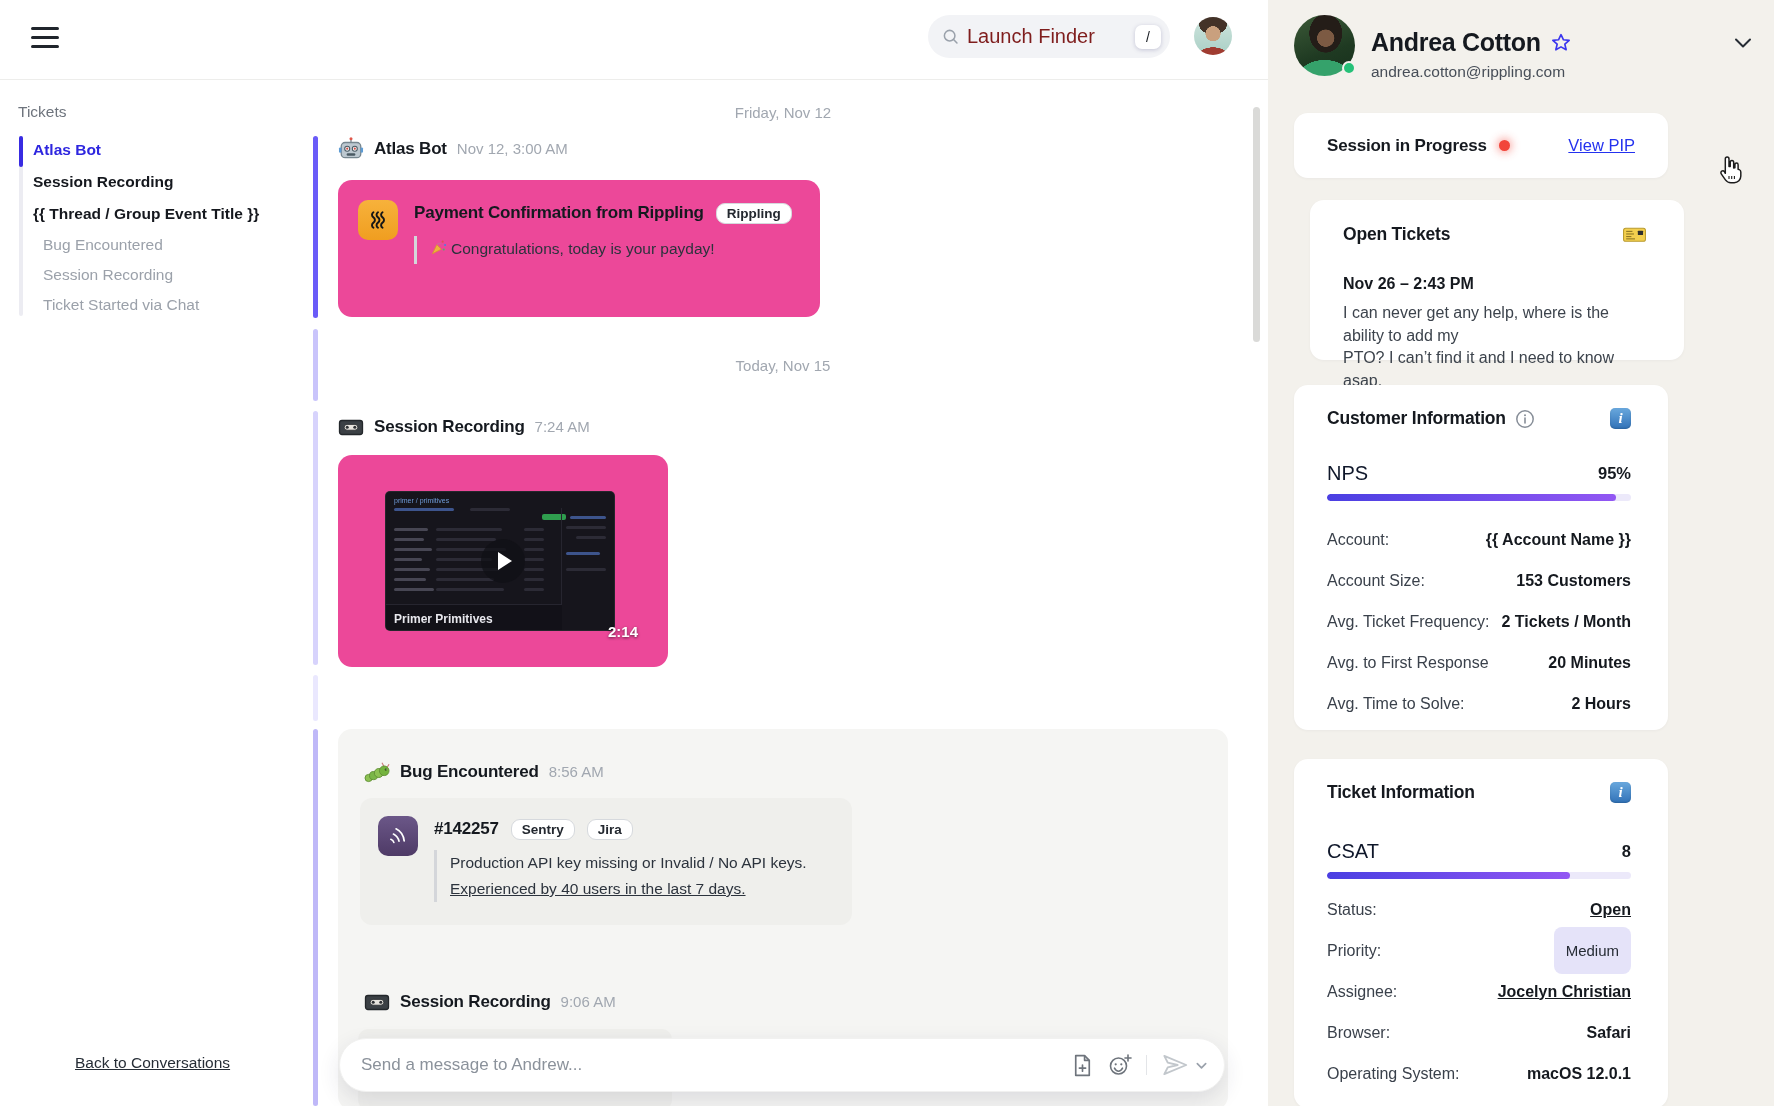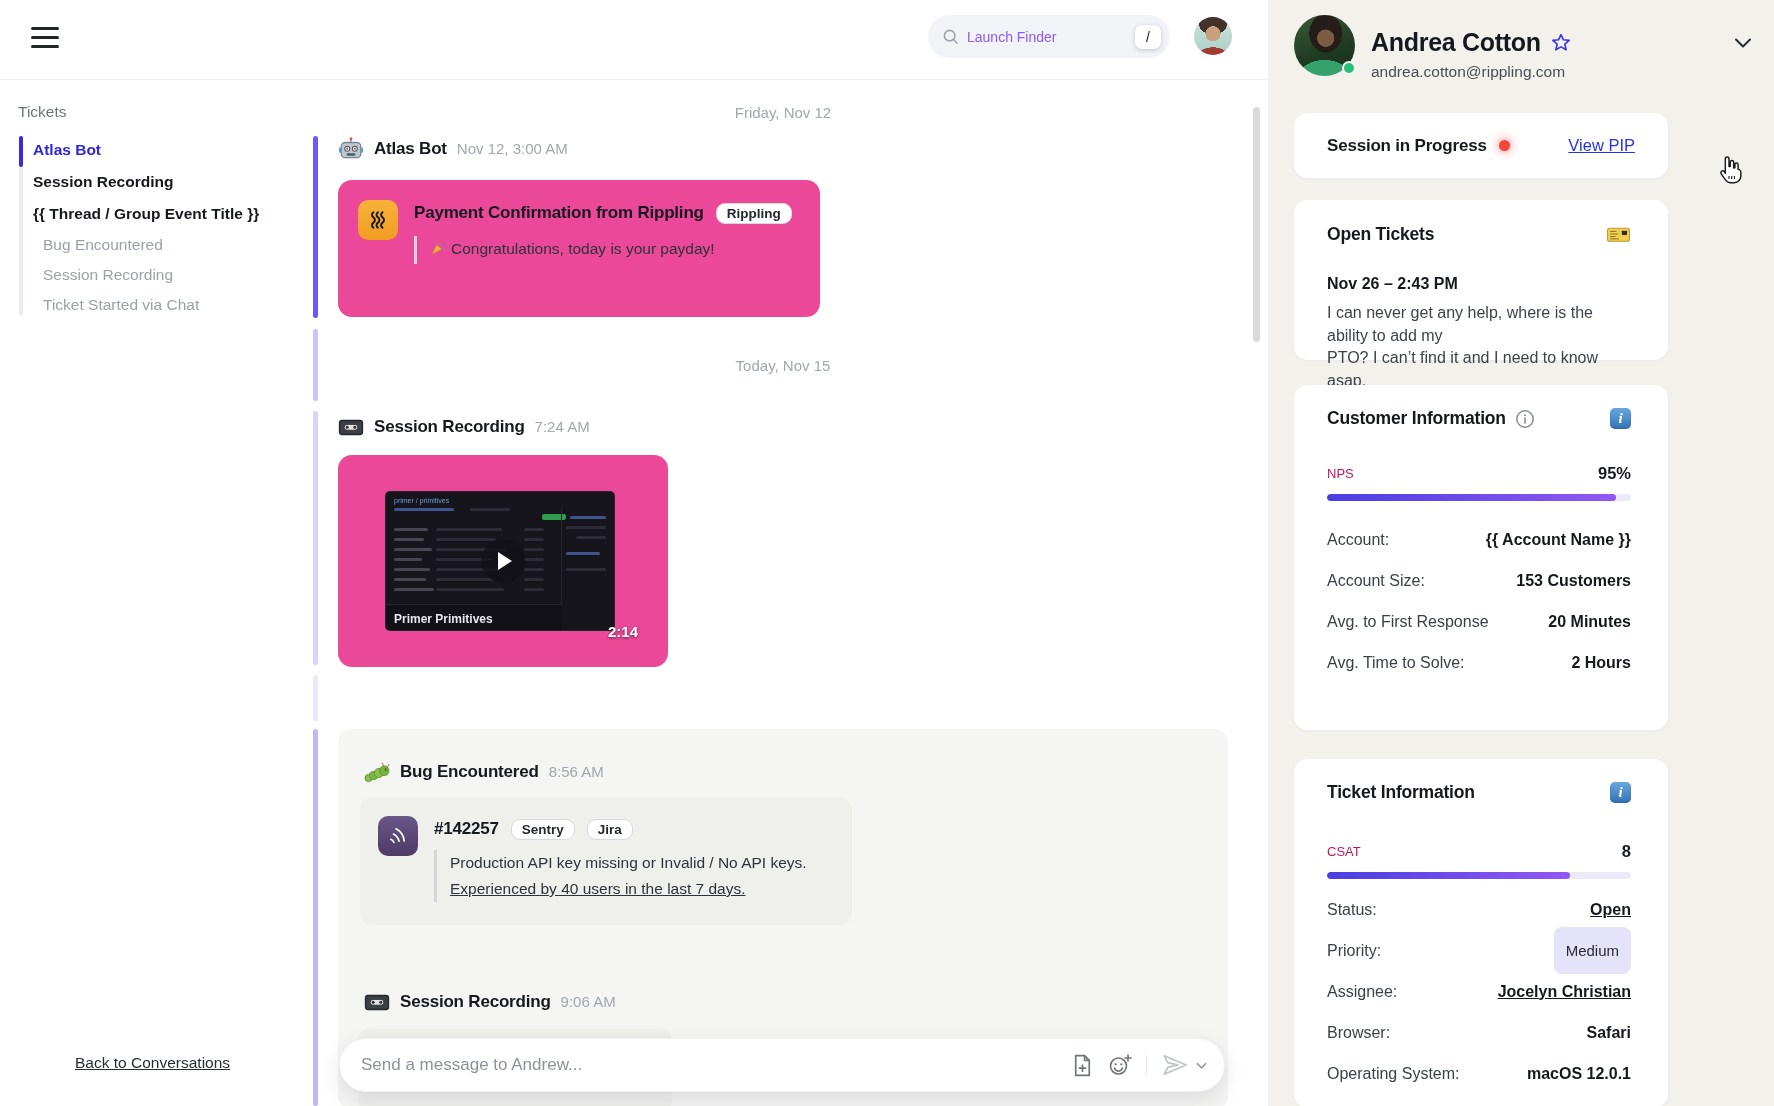--- a/index.html
+++ b/index.html
@@ -6,21 +6,21 @@
   *{box-sizing:border-box;}
   .stage{
     position:relative;width:1774px;height:1106px;background:#ffffff;overflow:hidden;
     font-family:"Liberation Sans","DejaVu Sans",sans-serif;color:#15191f;
   }
   
   .topbar{position:absolute;left:0;top:0;width:1268px;height:80px;background:#fff;border-bottom:1px solid #ededeb;}
   .hamburger{position:absolute;left:31px;top:27px;width:28px;height:22px;cursor:pointer;}
   .hamburger i{display:block;height:2.6px;background:#20252c;border-radius:2px;margin-bottom:6.6px;}
   .search{position:absolute;left:928px;top:15px;width:242px;height:43px;border-radius:22px;background:#f2f3f6;display:flex;align-items:center;padding:0 9px 0 14px;}
-  .search .ph{color:#8b5cf6;font-size:14px;margin-left:8px;flex:1;white-space:nowrap;}
+  .search .ph{color:#7f1d1d;font-size:20px;margin-left:8px;flex:1;white-space:nowrap;}
   .kbd{width:26px;height:24px;background:#fff;border-radius:7px;box-shadow:0 1px 4px rgba(90,90,140,.3);display:flex;align-items:center;justify-content:center;font-size:14px;color:#15191f;}
   .avatar-sm{position:absolute;left:1194px;top:17px;width:38px;height:38px;border-radius:50%;overflow:hidden;cursor:pointer;
     background:
       radial-gradient(circle at 50% 44%, #c9a07e 26%, rgba(0,0,0,0) 27%),
       radial-gradient(ellipse 60% 42% at 50% 20%, #433228 60%, rgba(0,0,0,0) 61%),
       radial-gradient(ellipse 70% 40% at 50% 102%, #a03c31 55%, rgba(0,0,0,0) 56%),
       linear-gradient(180deg,#cfe5de,#a9cfc5);}
   
   .side-label{position:absolute;left:18px;top:103px;font-size:15.5px;color:#6e747d;}
   .tree-line{position:absolute;left:19px;top:136px;width:3.5px;height:180px;background:#ececf2;border-radius:2px;}
@@ -89,31 +89,31 @@
   .p-name-row{position:absolute;left:103px;top:28px;display:flex;align-items:center;gap:9px;}
   .p-name{font-size:25px;font-weight:bold;color:#15191f;letter-spacing:-.3px;white-space:nowrap;}
   .p-email{position:absolute;left:103px;top:63px;font-size:15.5px;color:#474e58;}
   .p-chevron{position:absolute;left:462px;top:30px;cursor:pointer;}
   .p-card{position:absolute;left:26px;width:374px;background:#fff;border-radius:14px;box-shadow:0 1px 3px rgba(30,30,50,.04);}
   .card-session{top:113px;height:65px;display:flex;align-items:center;padding:0 33px;}
   .live-dot{width:11px;height:11px;border-radius:50%;background:#f2453a;margin-left:12px;box-shadow:0 0 9px 2px rgba(242,69,58,.45);}
   .link{color:#2432ef;text-decoration:underline;cursor:pointer;}
   .view-pip{margin-left:auto;font-size:16.5px;}
   .cursor-hand{position:absolute;left:420px;top:42px;pointer-events:none;}
-  .card-ot{top:200px;height:160px;padding:23px 37px 0 33px;}
+  .card-ot{top:200px;height:160px;padding:23px 37px 0 33px;margin-left:16px;}
   .card-ci{top:385px;height:345px;padding:22px 37px 0 33px;}
   .card-ti{top:759px;height:349px;padding:22px 37px 0 33px;}
   .p-title-row{display:flex;align-items:center;height:23px;}
   .p-title{font-size:17.5px;font-weight:bold;color:#15191f;letter-spacing:-.2px;}
   .sp{flex:1;}
   .card-session .p-title{font-size:17px;}
   .ot-ts{margin-top:29px;font-size:16px;font-weight:bold;color:#15191f;}
   .ot-p{margin-top:9px;font-size:16px;color:#3c434c;line-height:22.5px;}
   .metric-row{margin-top:32px;display:flex;align-items:center;height:22px;}
-  .metric-label{font-size:13px;color:#be185d;}
+  .metric-label{font-size:20px;color:#0f172a;}
   .metric-value{margin-left:auto;font-size:16.5px;font-weight:bold;color:#15191f;}
   .bar{margin-top:10px;height:7px;border-radius:4px;background:#ece9fa;overflow:hidden;}
   .bar-fill{height:100%;border-radius:4px;background:linear-gradient(90deg,#4a3fe2,#9257f3);}
   .prows{margin-top:18px;}
   .prow{display:flex;align-items:center;height:41px;}
   .prow .lbl{font-size:16px;color:#3a414b;}
   .prow .val{margin-left:auto;font-size:16px;font-weight:bold;color:#15191f;}
   .prow .val.link{font-weight:bold;}
   .pill-val{margin-left:auto;background:#e5e3f9;border-radius:8px;padding:15px 12px;font-size:15px;color:#262c35;}
   .card-ti .metric-row{margin-top:36px;}
@@ -447,20 +447,24 @@
       <div class="prows">
         <div class="prow">
             <span class="lbl">Account:</span>
             <span class="val">{{ Account Name }}</span>
           </div>
         <div class="prow">
             <span class="lbl">Account Size:</span>
             <span class="val">153 Customers</span>
           </div>
         <div class="prow">
+            <span class="lbl">Avg. Ticket Frequency:</span>
+            <span class="val">2 Tickets / Month</span>
+          </div>
+        <div class="prow">
             <span class="lbl">Avg. to First Response</span>
             <span class="val">20 Minutes</span>
           </div>
         <div class="prow">
             <span class="lbl">Avg. Time to Solve:</span>
             <span class="val">2 Hours</span>
           </div>
       </div>
     </div>
 

